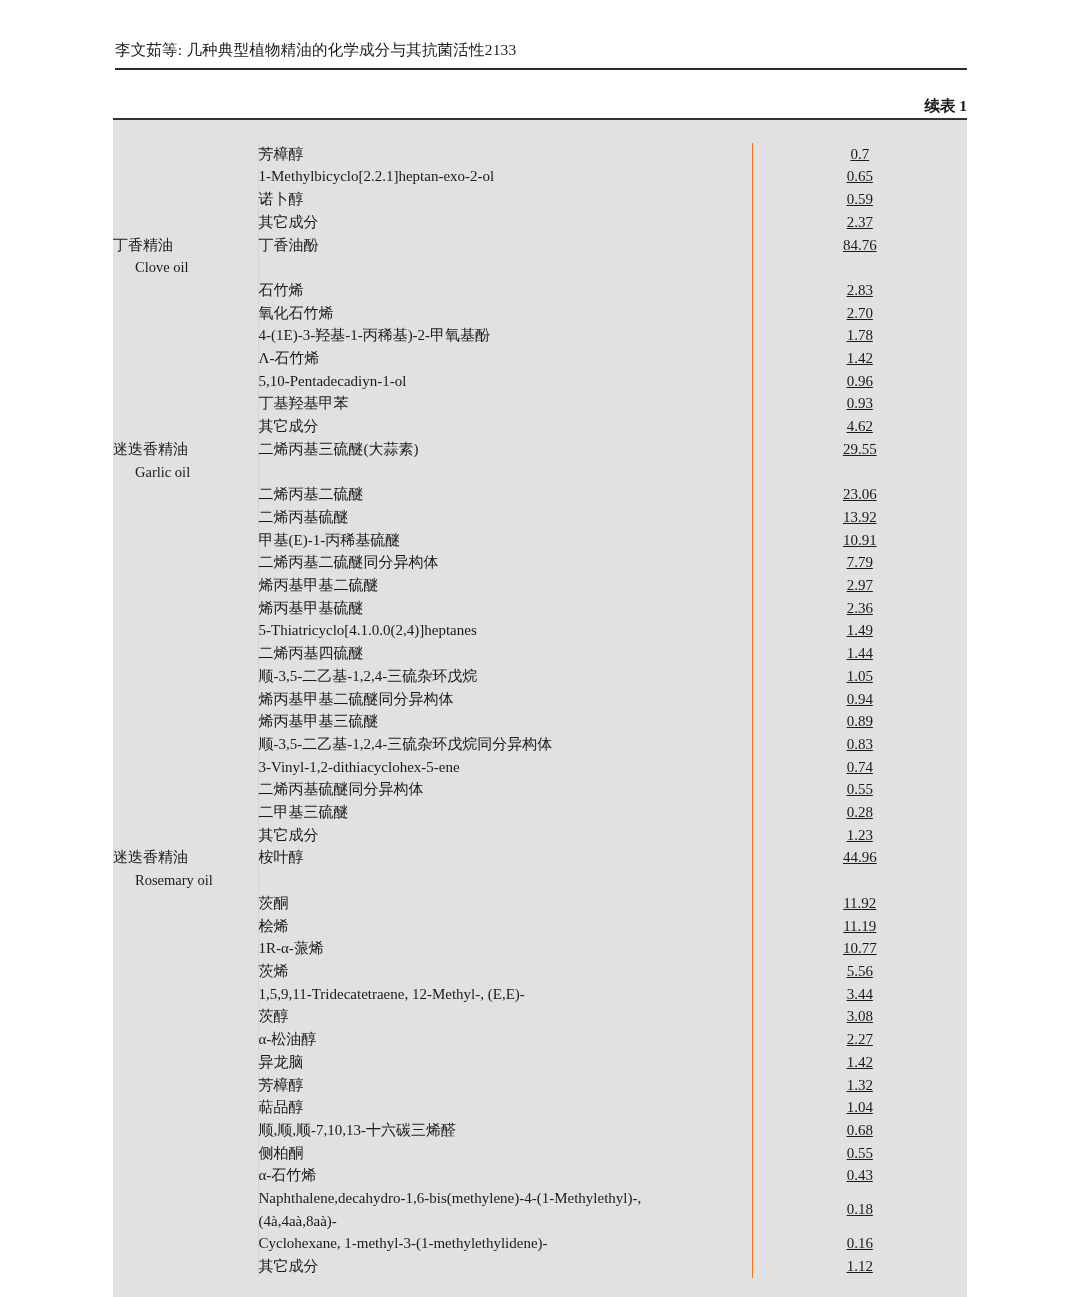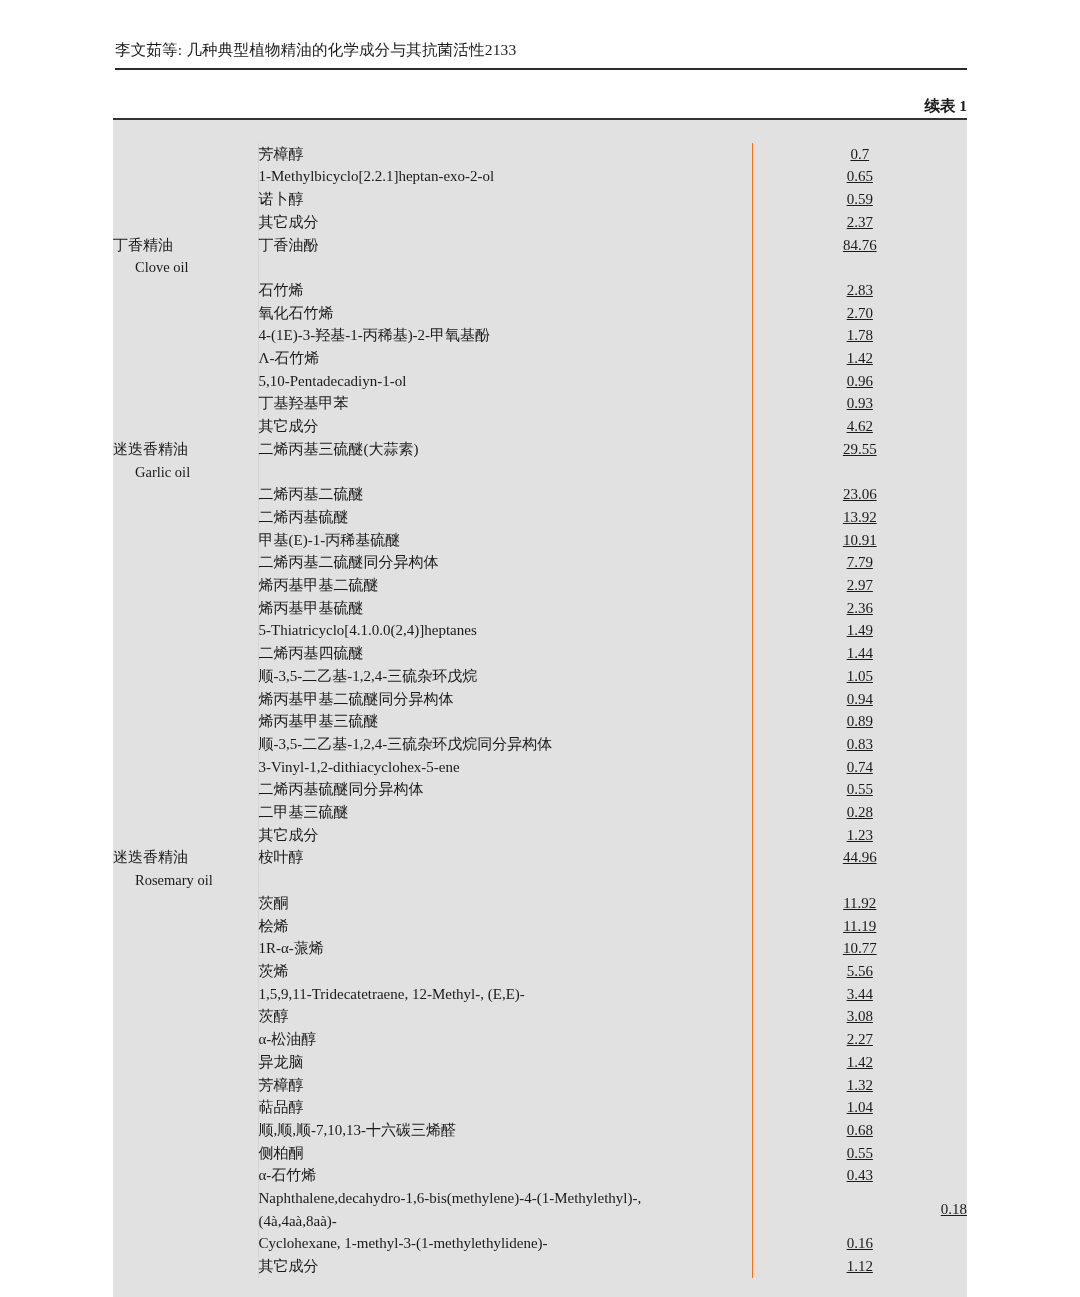--- a/index.html
+++ b/index.html
@@ -95,21 +95,20 @@
   td.comp .l2 { display: block; }
 
   td.val {
     text-align: center;
     padding-right: 92px;
     white-space: nowrap;
     text-decoration: underline;
   }
   td.val.two-line {
     line-height: 45.4px;
-    text-align: right;
   }
 
   tr.tall td { height: 45.4px; }
   tr.tall td.comp { line-height: 22.7px; font-family: Liberation Serif, serif; }
 
   .spacer-top td { height: 4px; line-height: 4px; }
   .spacer-bot td { height: 4px; line-height: 4px; }
 </style>
 </head>
 <body>

